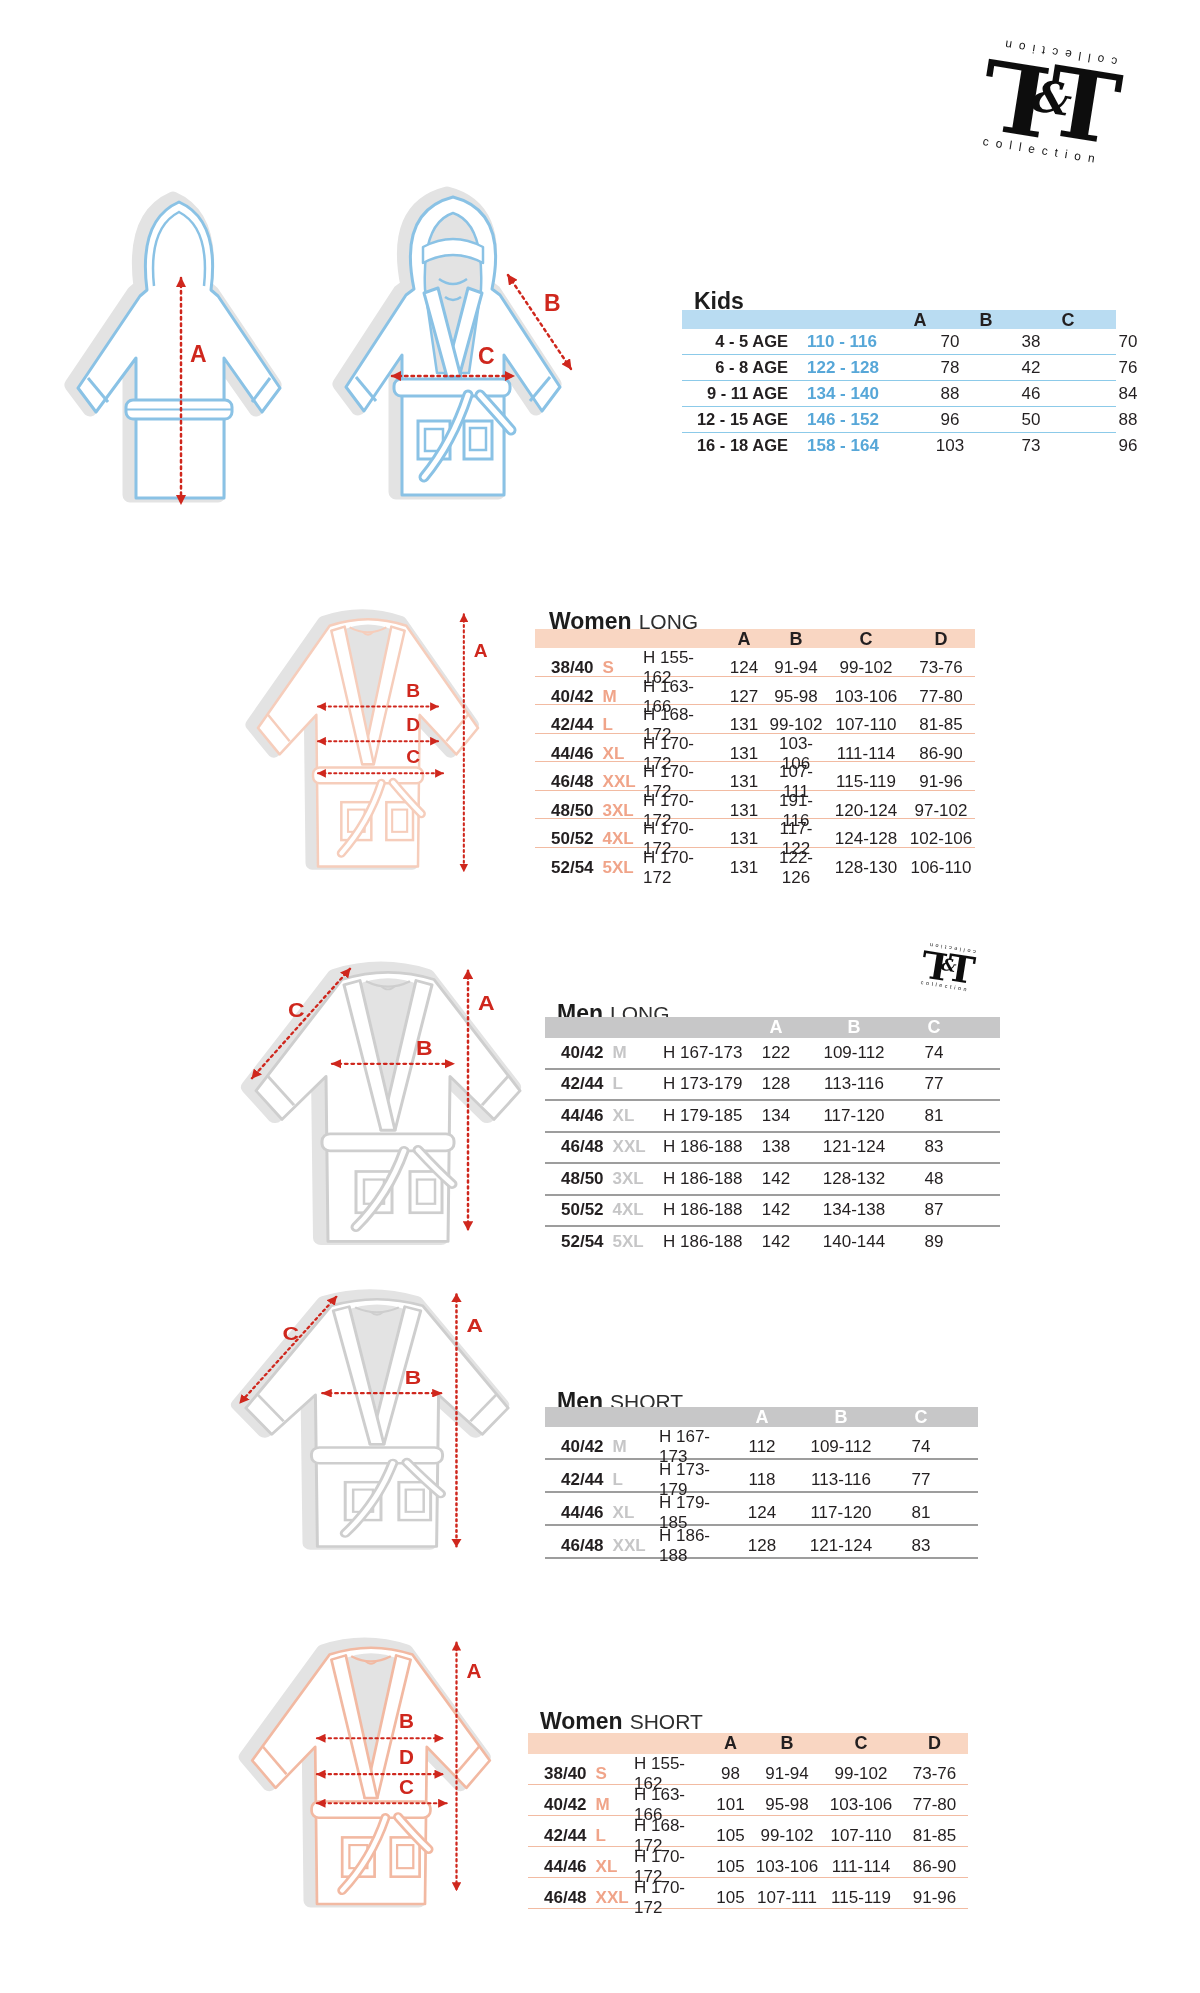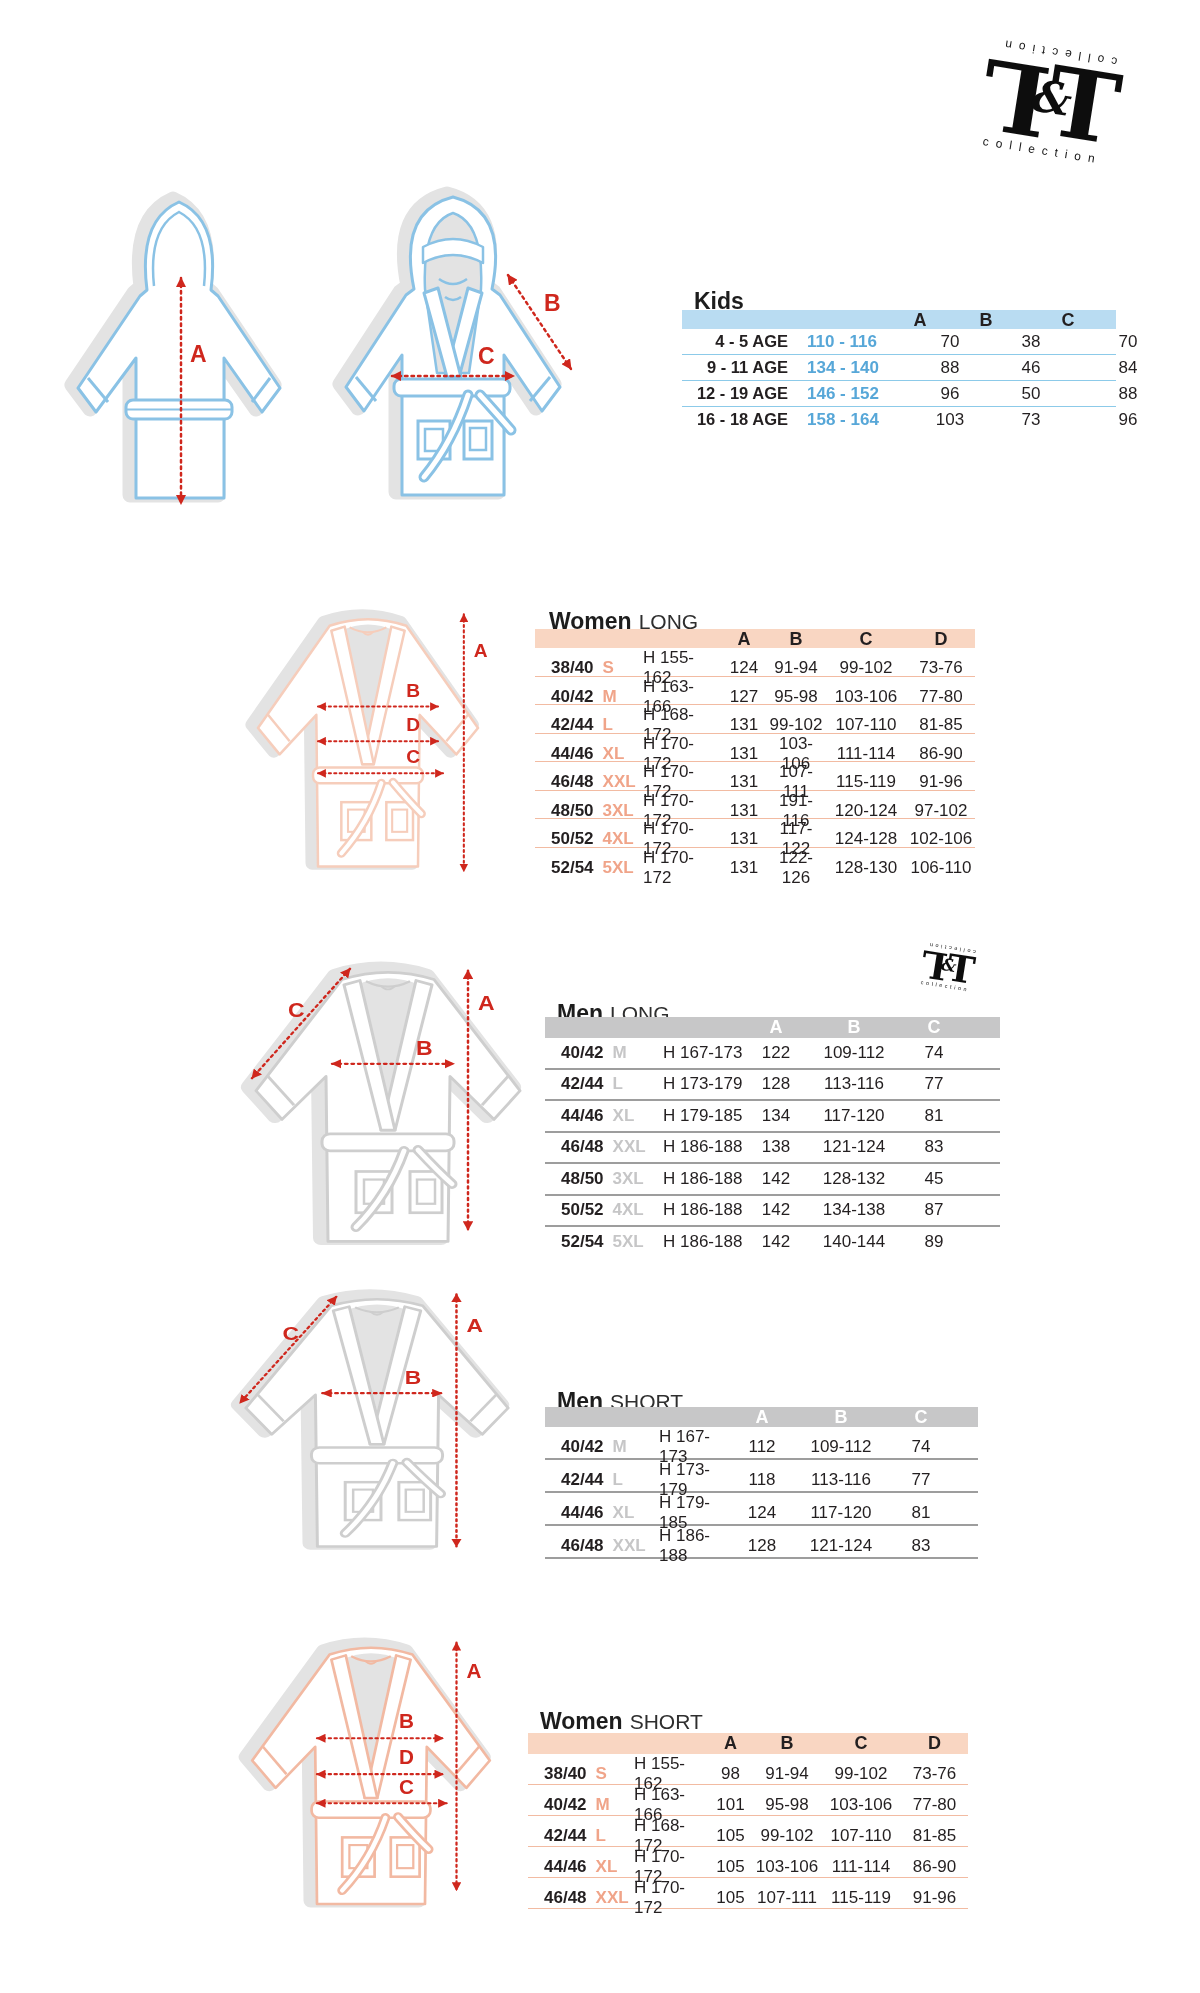--- a/index.html
+++ b/index.html
@@ -172,28 +172,35 @@
         <span class="hcell hletter">C</span>
       </div>
       <div class="trow r">
         <span class="tcell age">4 - 5 AGE</span>
         <span class="tcell range">110 - 116</span>
         <span class="tcell val">70</span>
         <span class="tcell val">38</span>
         <span class="tcell val">70</span>
       </div>
       <div class="trow r">
+        <span class="tcell age">6 - 8 AGE</span>
+        <span class="tcell range">122 - 128</span>
+        <span class="tcell val">78</span>
+        <span class="tcell val">42</span>
+        <span class="tcell val">76</span>
+      </div>
+      <div class="trow r">
         <span class="tcell age">9 - 11 AGE</span>
         <span class="tcell range">134 - 140</span>
         <span class="tcell val">88</span>
         <span class="tcell val">46</span>
         <span class="tcell val">84</span>
       </div>
       <div class="trow r">
-        <span class="tcell age">12 - 19 AGE</span>
+        <span class="tcell age">12 - 15 AGE</span>
         <span class="tcell range">146 - 152</span>
         <span class="tcell val">96</span>
         <span class="tcell val">50</span>
         <span class="tcell val">88</span>
       </div>
       <div class="trow r">
         <span class="tcell age">16 - 18 AGE</span>
         <span class="tcell range">158 - 164</span>
         <span class="tcell val">103</span>
         <span class="tcell val">73</span>
@@ -387,21 +394,21 @@
         <span class="tcell val">83</span>
       </div>
       <div class="trow r">
         <span class="tcell sizecell">
           <span class="size-num">48/50</span>
           <span class="size-letter">3XL</span>
         </span>
         <span class="tcell hrange">H 186-188</span>
         <span class="tcell val">142</span>
         <span class="tcell val">128-132</span>
-        <span class="tcell val">45</span>
+        <span class="tcell val">48</span>
       </div>
       <div class="trow r">
         <span class="tcell sizecell">
           <span class="size-num">50/52</span>
           <span class="size-letter">4XL</span>
         </span>
         <span class="tcell hrange">H 186-188</span>
         <span class="tcell val">142</span>
         <span class="tcell val">134-138</span>
         <span class="tcell val">87</span>

